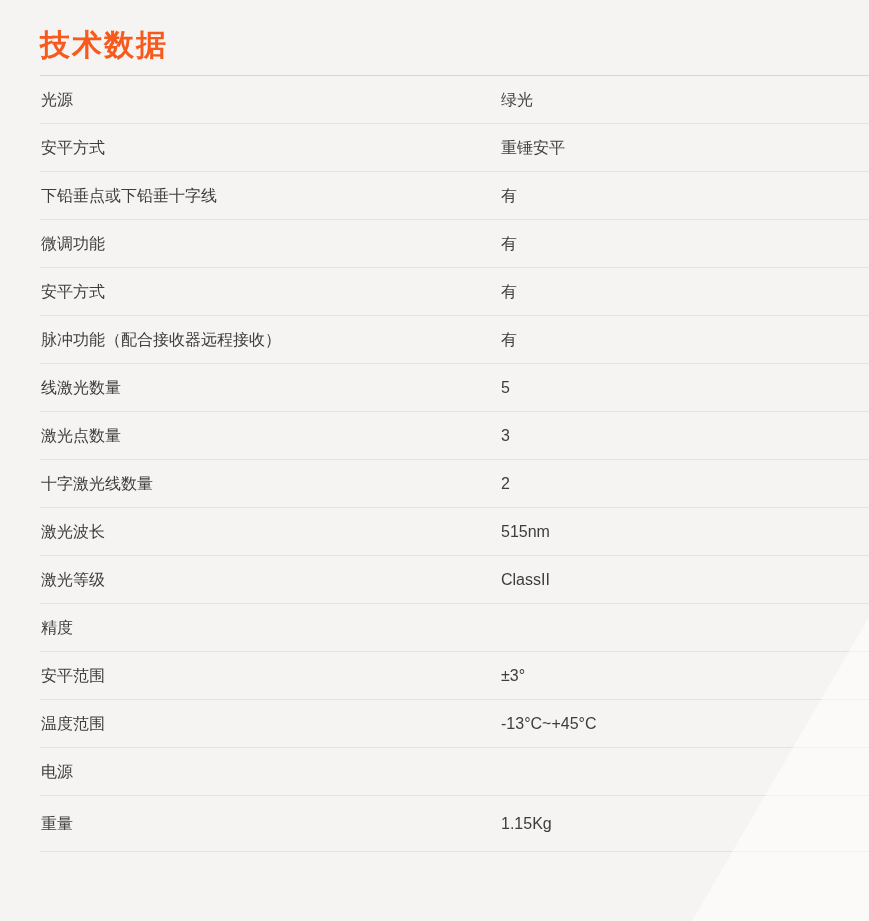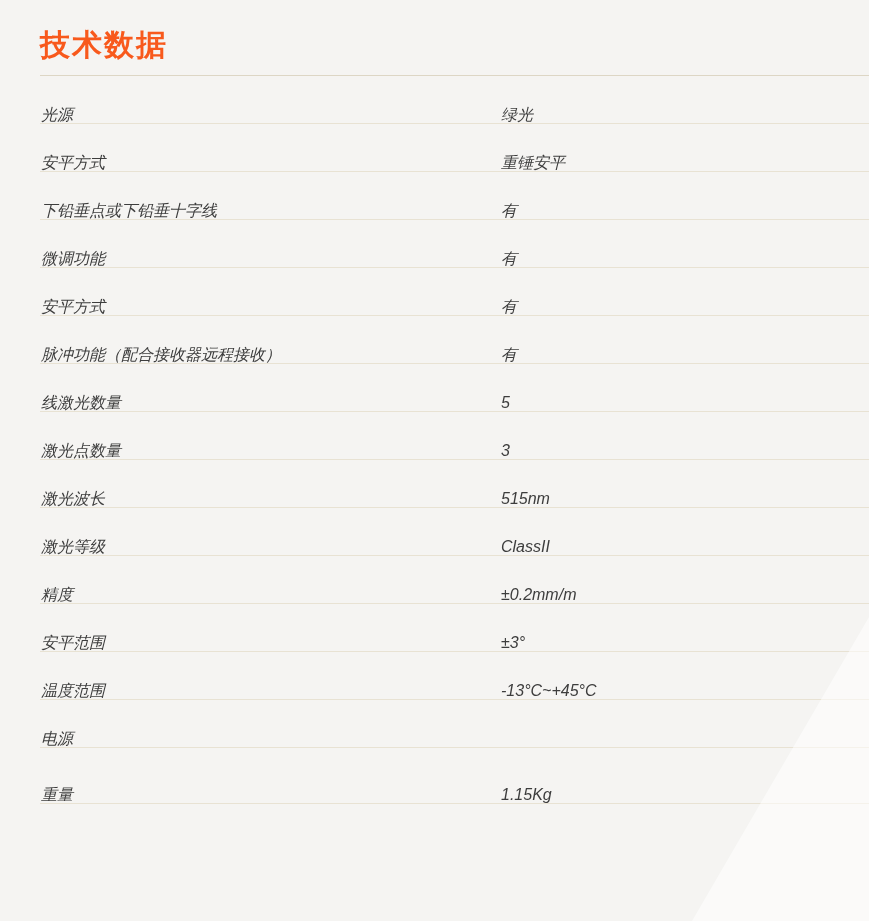--- a/index.html
+++ b/index.html
@@ -34,25 +34,24 @@
     left: 40px;
     right: 0;
     top: 75px;
     border-top: 1px solid var(--divider-top, #ddd6c5);
   }
 
   .row {
     box-sizing: border-box;
     height: 48px;
     display: flex;
-    align-items: flex-end;
+    align-items: center;
     border-bottom: 1px solid var(--divider, #e8e2d3);
     font-size: 16px;
     line-height: 1;
-    font-style: italic;
   }
 
   .row:last-child { height: 56px; }
 
   .row .label {
     flex: 0 0 460px;
     width: 460px;
     padding-left: 1px;
     white-space: nowrap;
   }
@@ -108,30 +107,33 @@
       </div>
       <div class="row">
         <div class="label">线激光数量</div>
         <div class="value">5</div>
       </div>
       <div class="row">
         <div class="label">激光点数量</div>
         <div class="value">3</div>
       </div>
       <div class="row">
+        <div class="label">十字激光线数量</div>
+        <div class="value">2</div>
+      </div>
+      <div class="row">
         <div class="label">激光波长</div>
         <div class="value">515nm</div>
       </div>
       <div class="row">
         <div class="label">激光等级</div>
         <div class="value">ClassII</div>
       </div>
       <div class="row">
         <div class="label">精度</div>
-        <div class="value">±0.2mm/m</div>
       </div>
       <div class="row">
         <div class="label">安平范围</div>
         <div class="value">±3°</div>
       </div>
       <div class="row">
         <div class="label">温度范围</div>
         <div class="value">-13°C~+45°C</div>
       </div>
       <div class="row">

